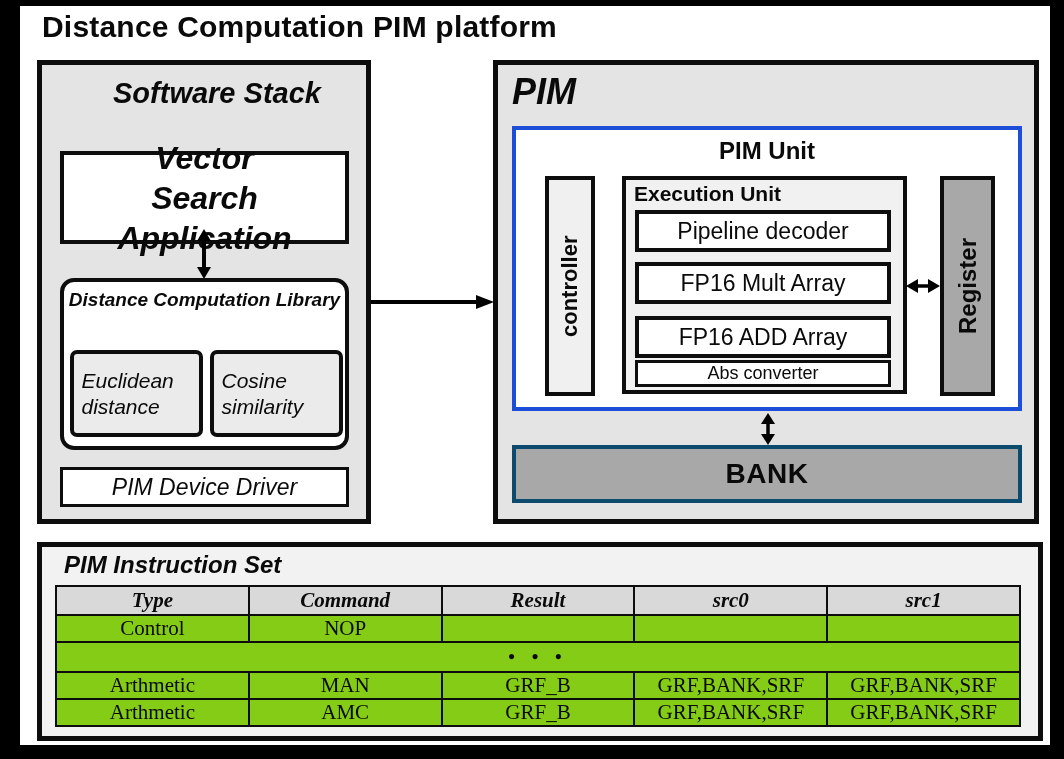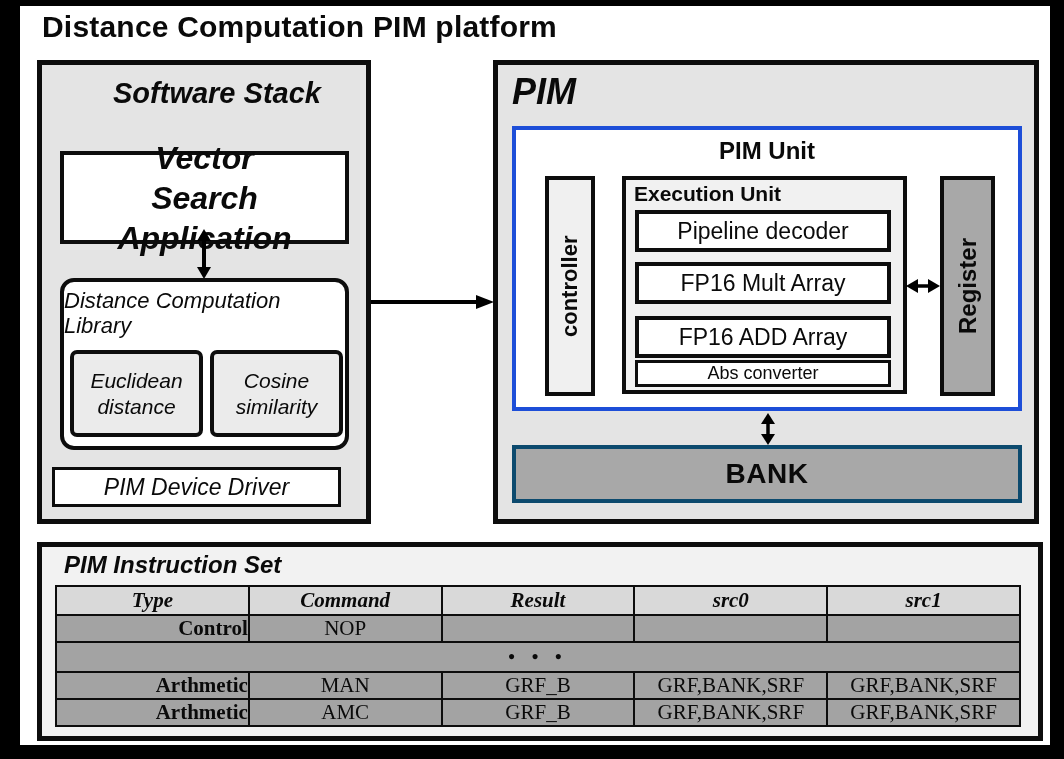--- a/index.html
+++ b/index.html
@@ -47,32 +47,32 @@
     display: flex; align-items: center; justify-content: center;
     text-align: center;
   }
   .vsa { left: 18px; top: 71px; width: 289px; height: 93px;
          font-size: 32px; font-weight: 800; font-style: italic; line-height: 1.25; margin-top: 15px; }
   .vsa .inner-label { width: 200px; }
 
   .dcl { left: 18px; top: 213px; width: 289px; height: 172px;
          background: #fff; border: 4px solid #0d0d0d; border-radius: 14px;
          position: absolute; }
-  .dcl-label { display: block; text-align: left; margin-top: 7px;
-         font-size: 22px; font-weight: 400; font-style: italic; line-height: 1.12; }
+  .dcl-label { display: block; text-align: center; margin-top: 7px;
+         font-size: 19px; font-weight: 700; font-style: italic; line-height: 1.12; }
   .chip {
     position: absolute; top: 68px; width: 133px; height: 87px;
     background: #ebebeb; border: 4px solid #0d0d0d; border-radius: 7px;
-    display: flex; align-items: center; justify-content: center; text-align: center;
+    display: flex; align-items: center; justify-content: center; text-align: left;
     font-size: 21px; font-style: italic; line-height: 1.2;
   }
   .chip-left  { left: 6px; }
   .chip-right { left: 146px; }
 
-  .driver { left: 10px; top: 402px; width: 289px; height: 40px;
+  .driver { left: 18px; top: 402px; width: 289px; height: 40px;
             font-size: 23px; font-style: italic; border-width: 3px; }
 
   
   .pim-unit { position: absolute; left: 14px; top: 61px; width: 510px; height: 285px;
               background: #fff; border: 4px solid #1d4ed8; }
   .pim-unit-label { display: block; text-align: center; margin-top: 7px;
               font-size: 24px; font-weight: 800; }
   .vtext {
     position: absolute; display: flex; align-items: center; justify-content: center;
     writing-mode: vertical-rl; transform: rotate(180deg);
@@ -106,29 +106,29 @@
   .arrow { position: absolute; }
 
   
   .instr-panel { left: 17px; top: 536px; width: 1006px; height: 199px; background: #f2f2f2; }
   .instr-label { display: block; margin: 4px 0 0 22px;
                  font-size: 24px; font-weight: 800; font-style: italic; }
   table.instr {
     position: absolute; left: 13px; top: 38px; width: 966px;
     border-collapse: collapse; table-layout: fixed;
     font-family: "Liberation Serif", serif; font-size: 21px;
-    background: #a3a3a3;
+    background: #84cc16;
   }
   table.instr th, table.instr td {
     border: 2.5px solid #0d0d0d; text-align: center; padding: 0;
     overflow: hidden; white-space: nowrap;
   }
   table.instr th { background: #d9d9d9; font-weight: 700; font-style: italic; height: 29px; }
   table.instr td { height: 27px; }
-  table.instr td.type-cell { font-weight: 700; text-align: right; }
+  table.instr td.type-cell { font-weight: 400; }
   table.instr td.ellipsis-cell { height: 30px; font-weight: 700; font-size: 19px; letter-spacing: 6px; }
 </style>
 </head>
 <body>
 
 <div class="stage">
   <div class="page">
 
     <div class="page-title">Distance Computation PIM platform</div>
 

